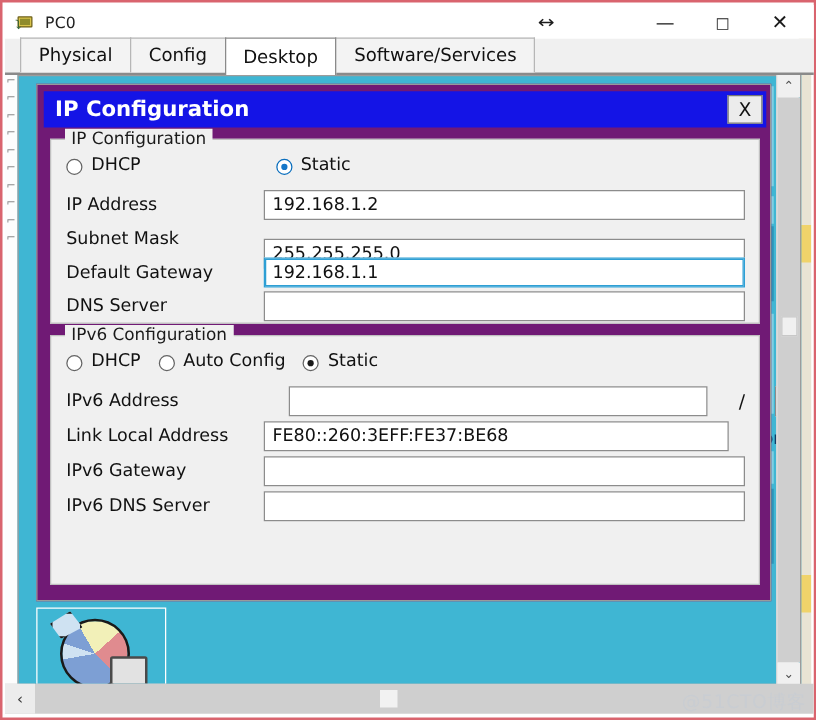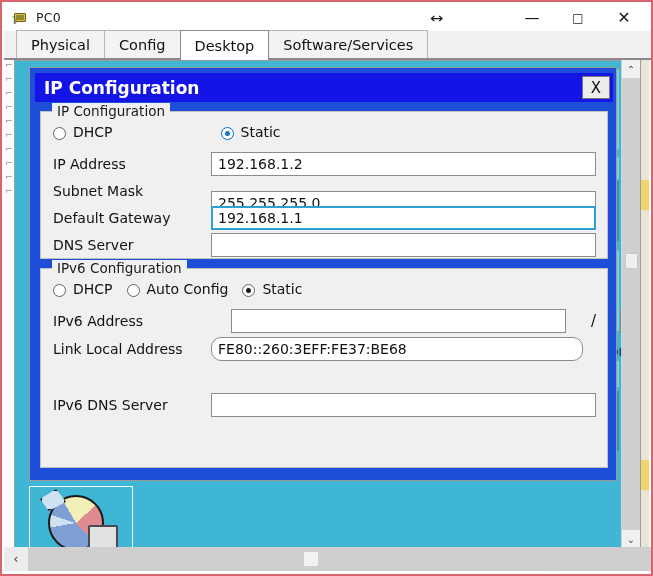--- a/index.html
+++ b/index.html
@@ -169,21 +169,21 @@
     background: #e2e2e2;
     border: 2px solid #4a4a4a;
     border-radius: 2px;
   }
 
   
   #ip-config-window {
     position: absolute;
     left: 14px; top: 6px;
     width: 588px; height: 414px;
-    background: #1d4ed8;
+    background: #701a75;
     border: 1px solid #9a9a9a;
   }
   #ip-config-titlebar {
     position: absolute; left: 5px; top: 5px;
     width: 578px; height: 29px;
     background: #1414e6;
     display: flex; align-items: center; justify-content: space-between;
     padding: 0 3px 0 9px;
   }
   #ip-config-title {
@@ -440,23 +440,27 @@
 
         <div class="field-row" style="left:12px;top:40px;gap:20px;">
           <span class="field-label">IPv6 Address</span>
           <span class="field-input" style="width:335px;"></span>
           <span class="prefix-slash">/</span>
           <span class="field-input" style="width:36px;"></span>
         </div>
 
         <div class="field-row" style="left:12px;top:68px;">
           <span class="field-label">Link Local Address</span>
-          <span class="field-input" style="width:372px;border-radius:10px;">FE80::260:3EFF:FE37:BE68</span>
-        </div>
-
+          <span class="field-input" style="width:372px;">FE80::260:3EFF:FE37:BE68</span>
+        </div>
+
+        <div class="field-row" style="left:12px;top:96px;">
+          <span class="field-label">IPv6 Gateway</span>
+          <span class="field-input" style="width:385px;"></span>
+        </div>
 
         <div class="field-row" style="left:12px;top:124px;justify-content:space-between;">
           <span class="field-label">IPv6 DNS Server</span>
           <span class="field-input" style="width:385px;"></span>
         </div>
       </div>
 
     </div>
   </div>
 

